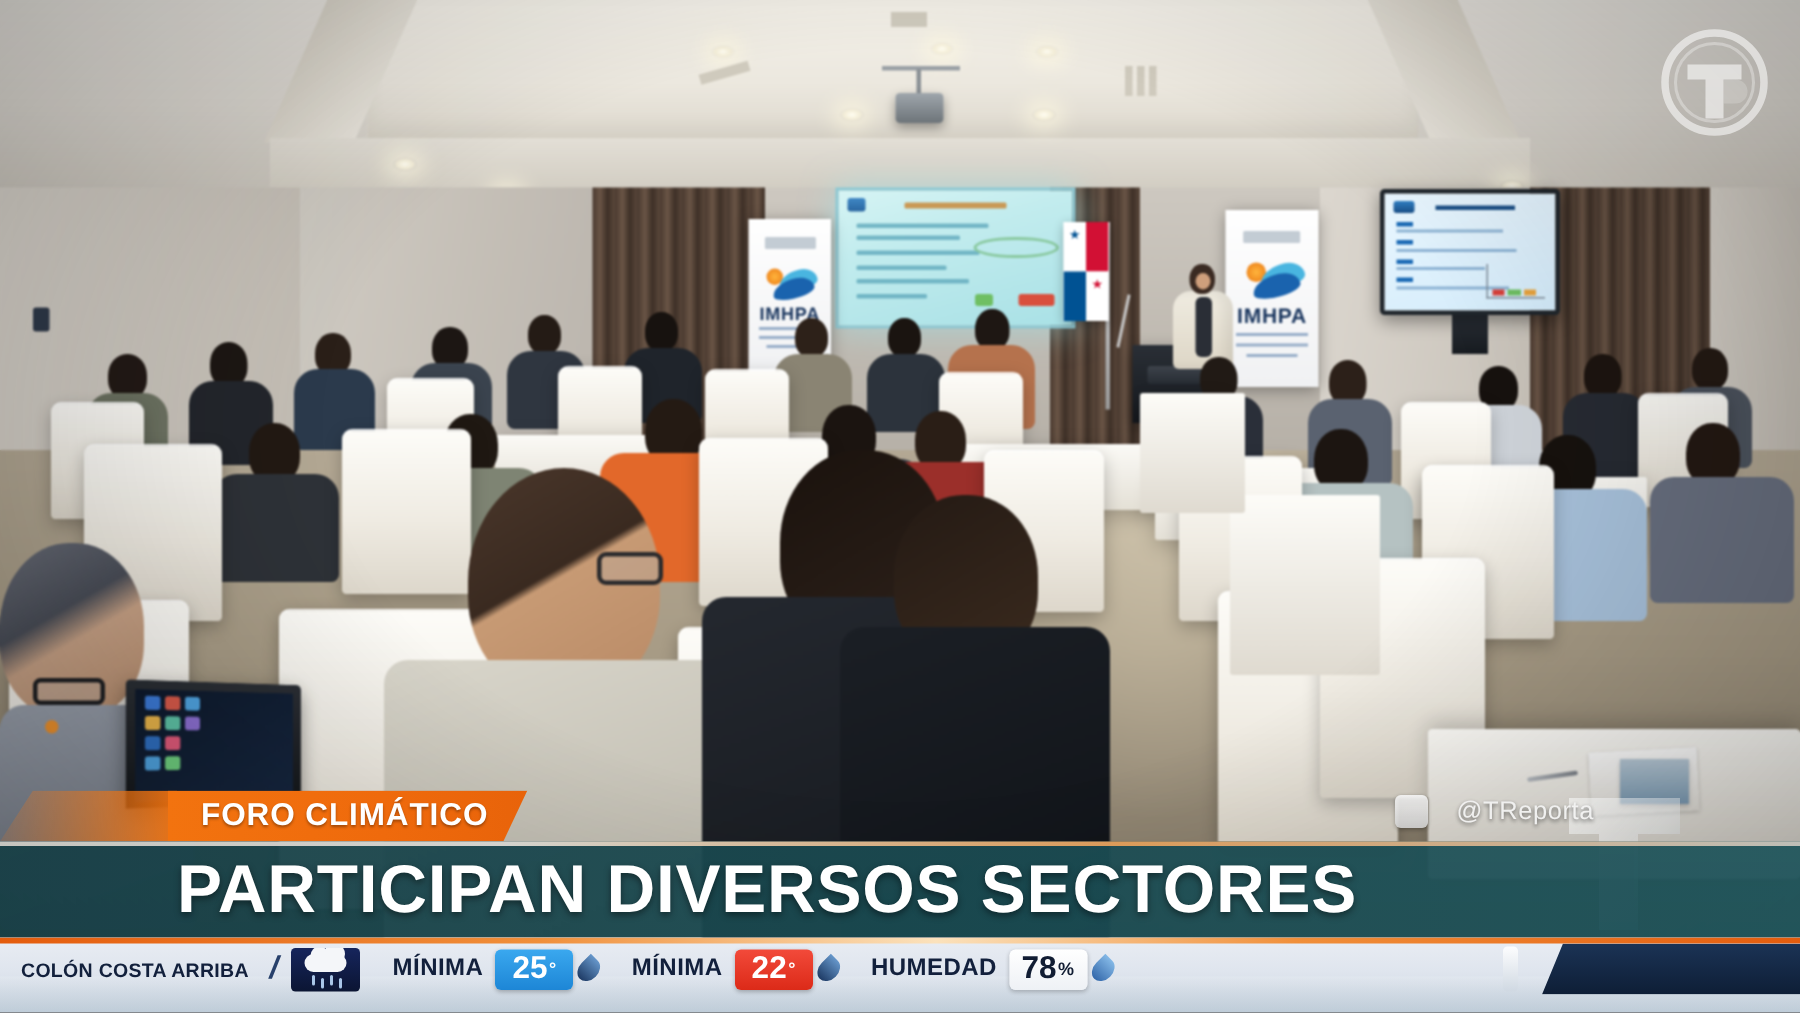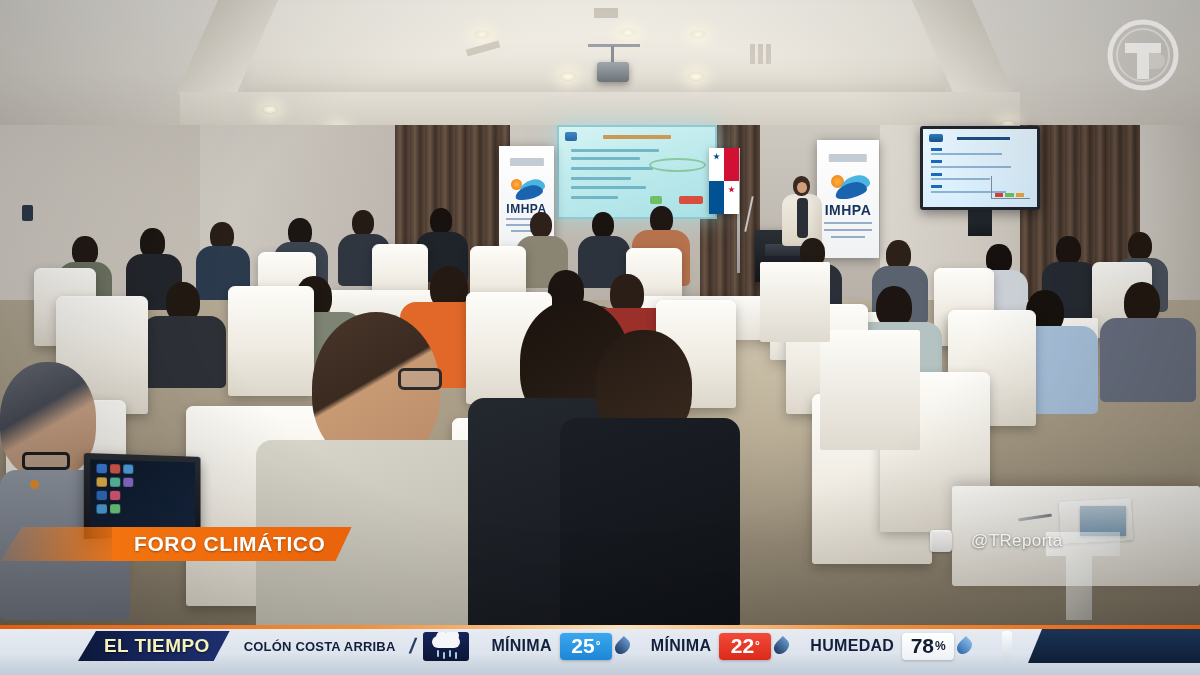--- a/index.html
+++ b/index.html
@@ -511,29 +511,29 @@
   <div class="treporta">
     <div class="tr-sq"></div>
     <div class="tr-txt">@TReporta</div>
   </div>
 
   <div class="kicker-tail"></div>
   <div class="kicker">
     <span>FORO CLIMÁTICO</span>
   </div>
 
+  <div class="headline">
+    <div class="headline-txt">PARTICIPAN DIVERSOS SECTORES</div>
+  </div>
 
   <div class="ticker">
     <div class="ticker-glass"></div>
 
     <div class="tk-row">
 
-      <div class="tk-eltiempo">
-        <span>EL TIEMPO</span>
-      </div>
 
       <div class="tk-loc">COLÓN COSTA ARRIBA</div>
       <div class="tk-sep">/</div>
 
       <div class="wx-icon">
         <div class="wx-cloud"></div>
         <div class="wx-rain" style="left:14px;"></div>
         <div class="wx-rain" style="left:20px; top:20px;"></div>
         <div class="wx-rain" style="left:26px;"></div>
         <div class="wx-rain" style="left:32px; top:20px;"></div>

